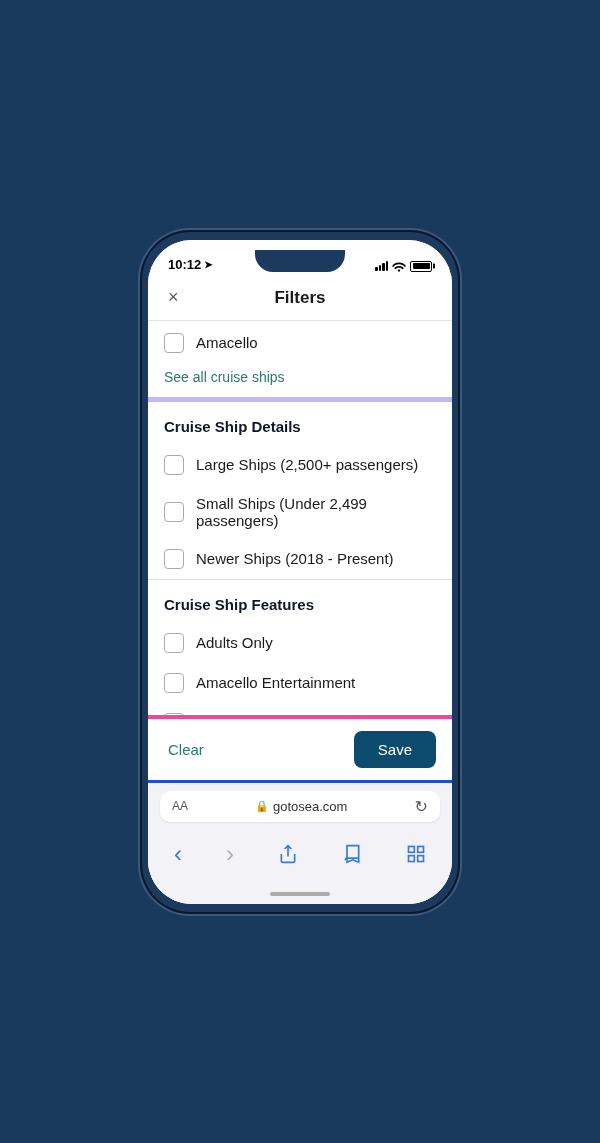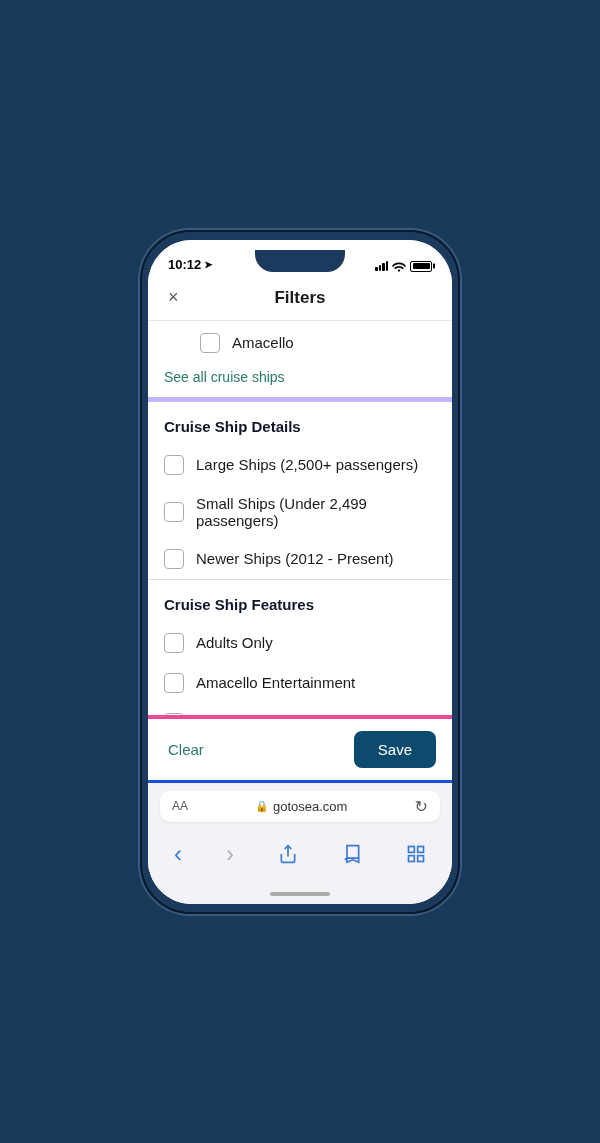--- a/index.html
+++ b/index.html
@@ -162,21 +162,20 @@
       overflow-y: auto;
       padding-bottom: 8px;
     }
 
     
     .ship-item {
       display: flex;
       align-items: center;
       padding: 12px 16px;
       gap: 12px;
-      margin-left: 36px;
     }
 
     .checkbox {
       width: 20px;
       height: 20px;
       border: 1.5px solid #aaa;
       border-radius: 4px;
       background: #fff;
       flex-shrink: 0;
       cursor: pointer;
@@ -389,21 +388,21 @@
           <span class="item-label">Large Ships (2,500+ passengers)</span>
         </div>
 
         <div class="filter-item">
           <div class="checkbox"></div>
           <span class="item-label">Small Ships (Under 2,499 passengers)</span>
         </div>
 
         <div class="filter-item">
           <div class="checkbox"></div>
-          <span class="item-label">Newer Ships (2012 - Present)</span>
+          <span class="item-label">Newer Ships (2018 - Present)</span>
         </div>
 
         <div class="section-divider"></div>
 
         <div class="section-header">Cruise Ship Features</div>
 
         <div class="filter-item">
           <div class="checkbox"></div>
           <span class="item-label">Adults Only</span>
         </div>

